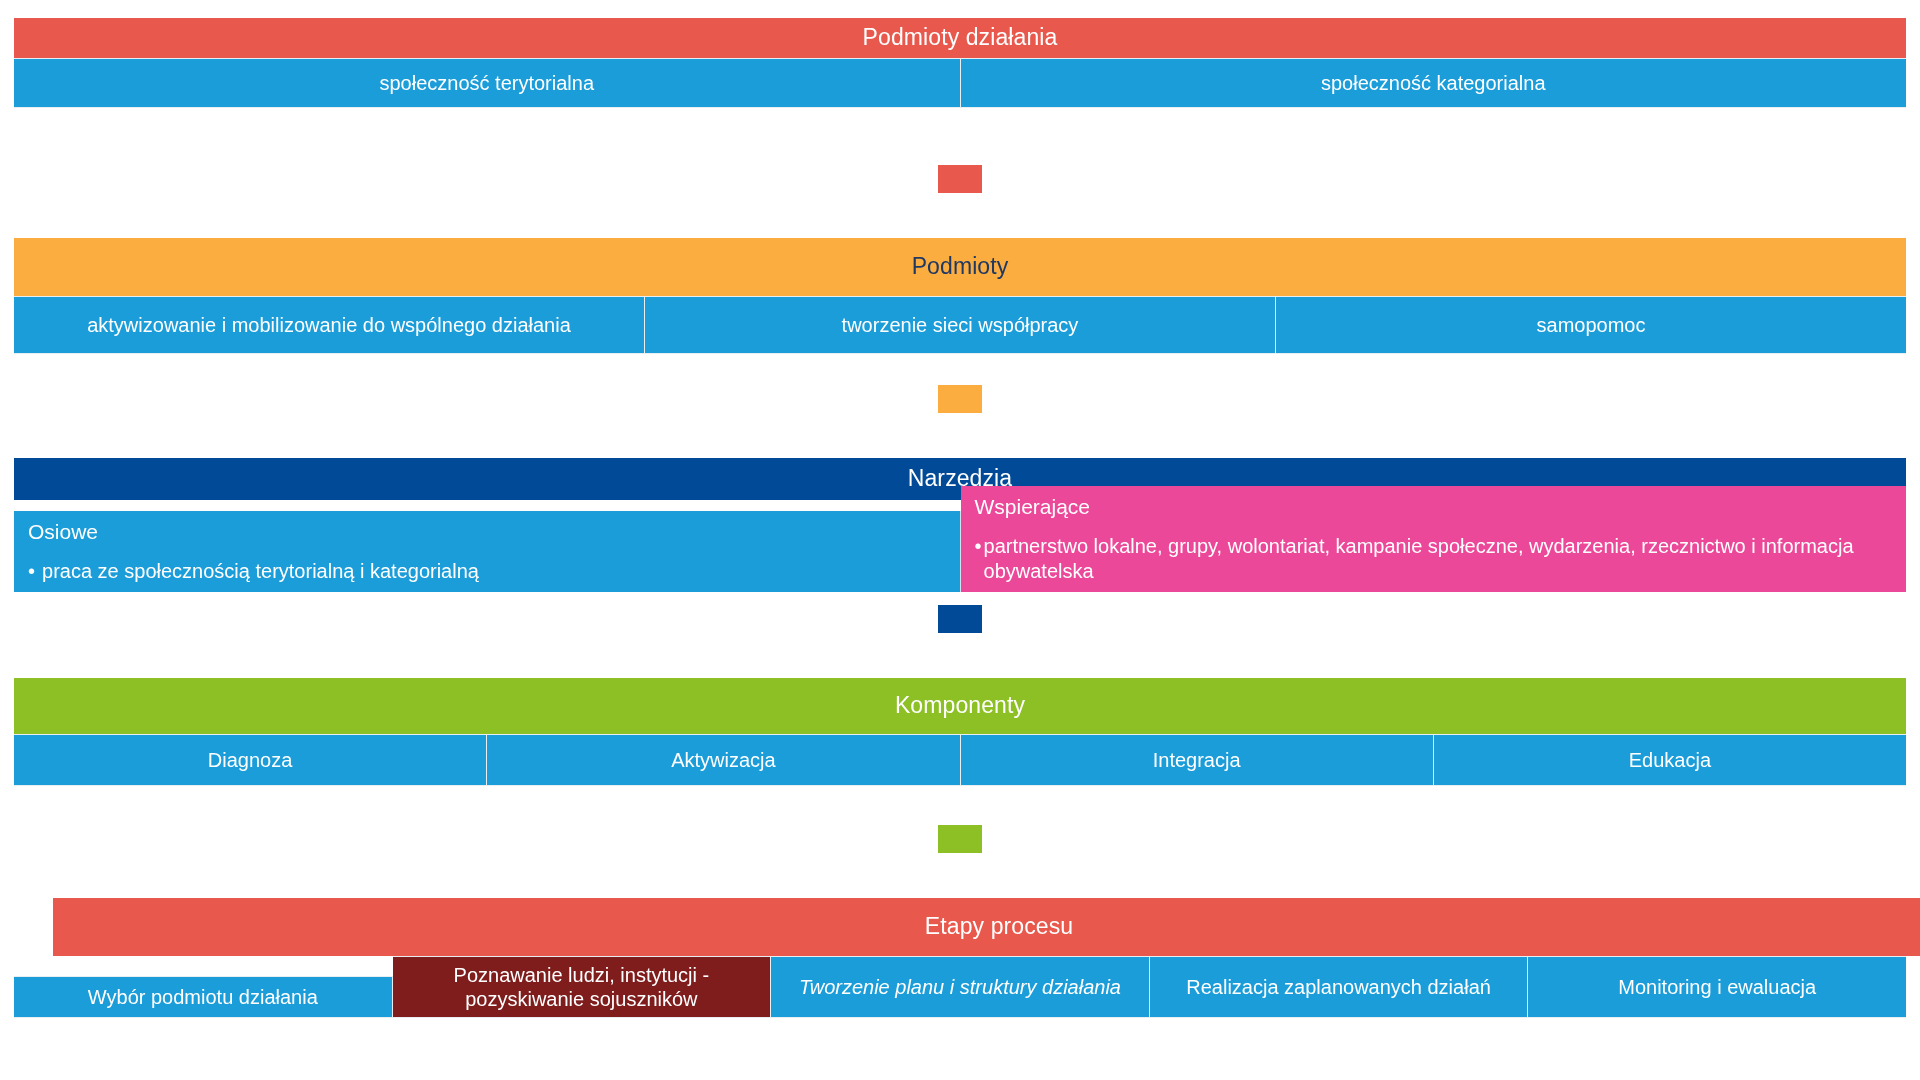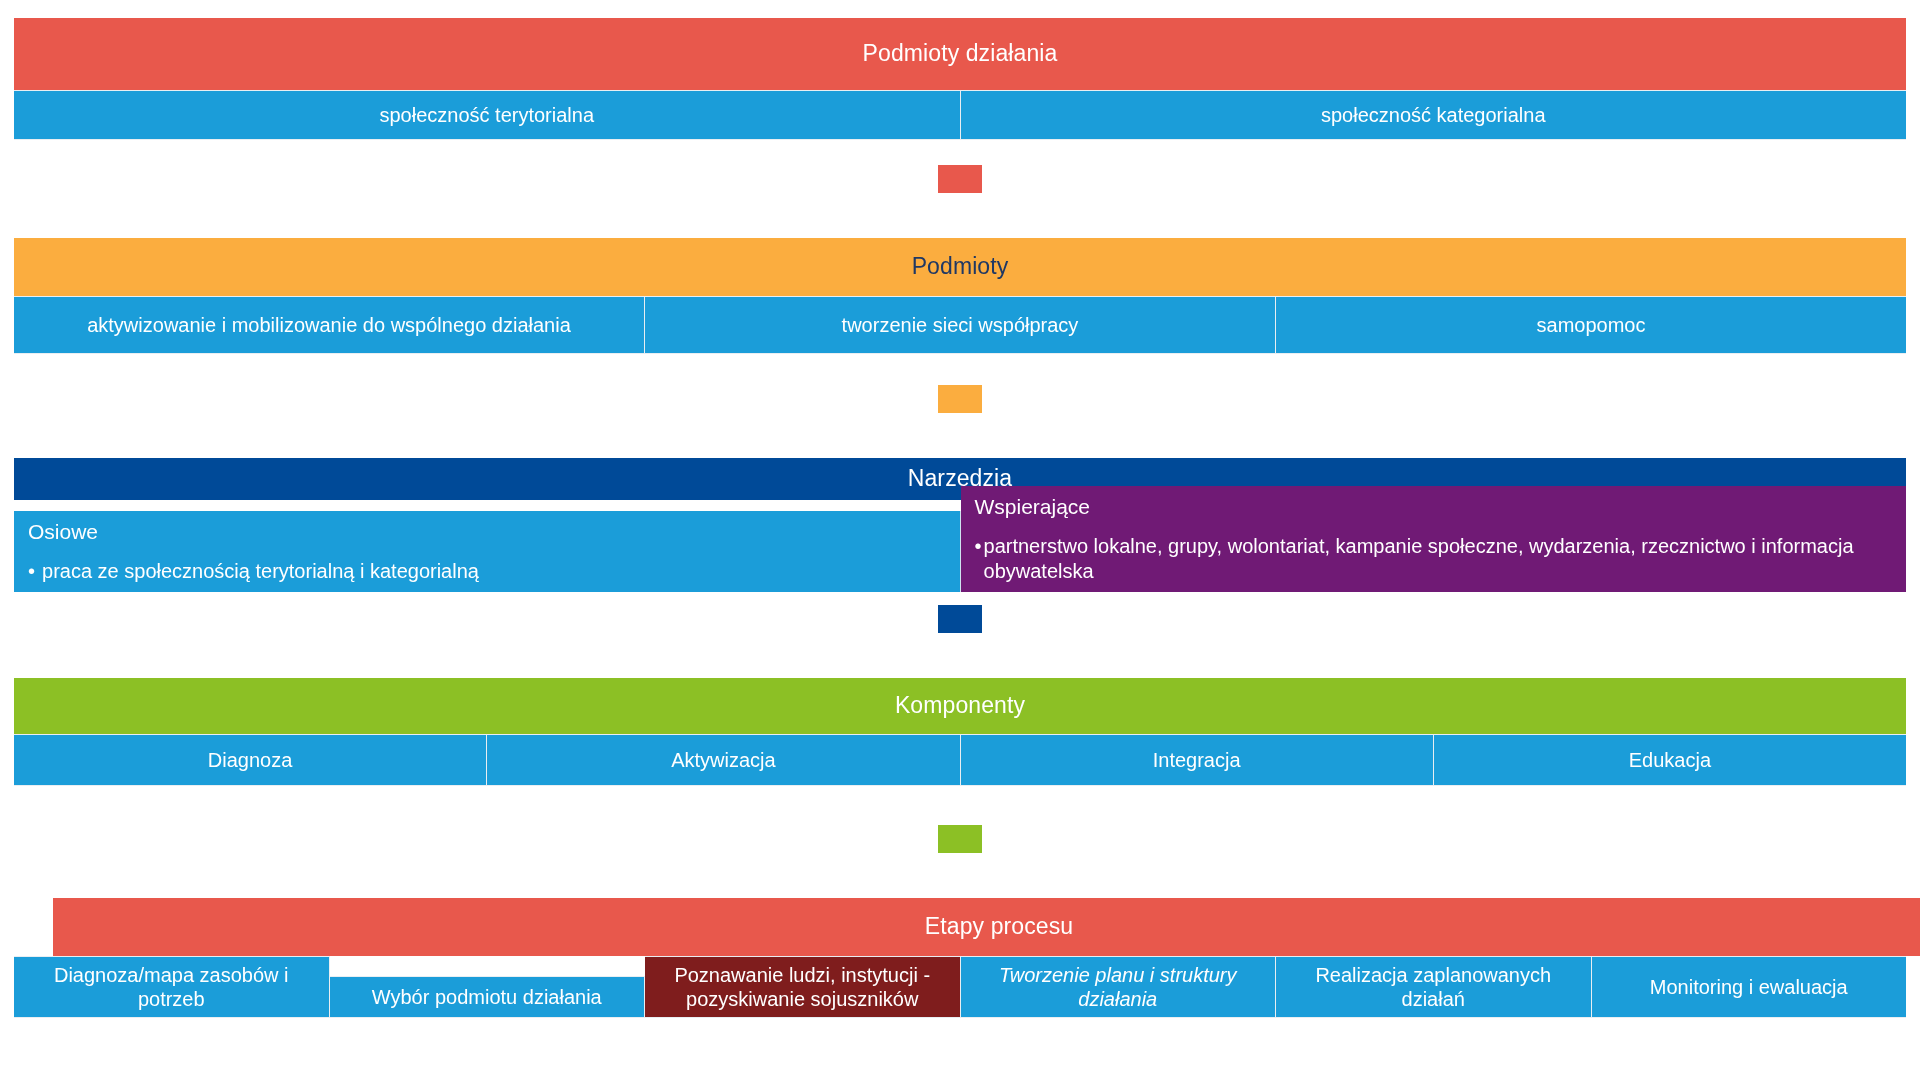--- a/index.html
+++ b/index.html
@@ -113,21 +113,21 @@
     left: 0;
     top: 24px;
     width: 0;
     height: 0;
     border-left: 56px solid transparent;
     border-right: 56px solid transparent;
   }
 
   
   #stage-podmioty      { top: 18px; }
-  #stage-podmioty .stage-header { height: 72px; }
+  #stage-podmioty .stage-header { height: 40px; }
   #stage-podmioty .stage-row    { height: 50px; }
 
   #stage-strategie     { top: 238px; }
   #stage-strategie .stage-header { height: 58px; }
   #stage-strategie .stage-row    { height: 58px; }
 
   #stage-narzedzia     { top: 458px; }
   #stage-narzedzia .stage-header { height: 42px; }
   #stage-narzedzia .stage-row    { height: 92px; align-items: flex-end; }
 
@@ -189,21 +189,21 @@
   <div class="stage" id="stage-narzedzia">
     <div class="stage-header" style="background: rgb(0, 74, 152); color: rgb(255, 255, 255);">Narzędzia</div>
     <div class="stage-row">
       <div class="cell tool" style="background: rgb(27, 157, 217);">
         <span class="tool-title">Osiowe</span>
         <span class="tool-bullet">
           <span class="dot">•</span>
           <span class="btext">praca ze społecznością terytorialną i kategorialną</span>
         </span>
       </div>
-      <div class="cell tool" style="background: #701a75;">
+      <div class="cell tool" style="background: #ec4899;">
         <span class="tool-title">Wspierające</span>
         <span class="tool-bullet tight">
           <span class="dot">•</span>
           <span class="btext">partnerstwo lokalne, grupy, wolontariat, kampanie społeczne, wydarzenia, rzecznictwo i informacja obywatelska</span>
         </span>
       </div>
     </div>
   </div>
 
   <div class="arrow" id="arrow-3">
@@ -230,23 +230,20 @@
   </div>
 
   <div class="arrow" id="arrow-4">
     <div class="shaft" style="background: rgb(140, 192, 37);"></div>
     <div class="head" style="border-top-color: rgb(140, 192, 37);"></div>
   </div>
 
   <div class="stage" id="stage-etapy">
     <div class="stage-header" style="background: rgb(232, 88, 76); color: rgb(255, 255, 255); margin-left: 39px;">Etapy procesu</div>
     <div class="stage-row">
-      <div class="cell" style="background: rgb(27, 157, 217);">
-        <span>Diagnoza/mapa zasobów i potrzeb</span>
-      </div>
       <div class="cell" style="background: rgb(27, 157, 217); margin-top: 20px;">
         <span>Wybór podmiotu działania</span>
       </div>
       <div class="cell" style="background: #7f1d1d;">
         <span>Poznawanie ludzi, instytucji - pozyskiwanie sojuszników</span>
       </div>
       <div class="cell" style="background: rgb(27, 157, 217); font-style: italic;">
         <span>Tworzenie planu i struktury działania</span>
       </div>
       <div class="cell" style="background: rgb(27, 157, 217);">

